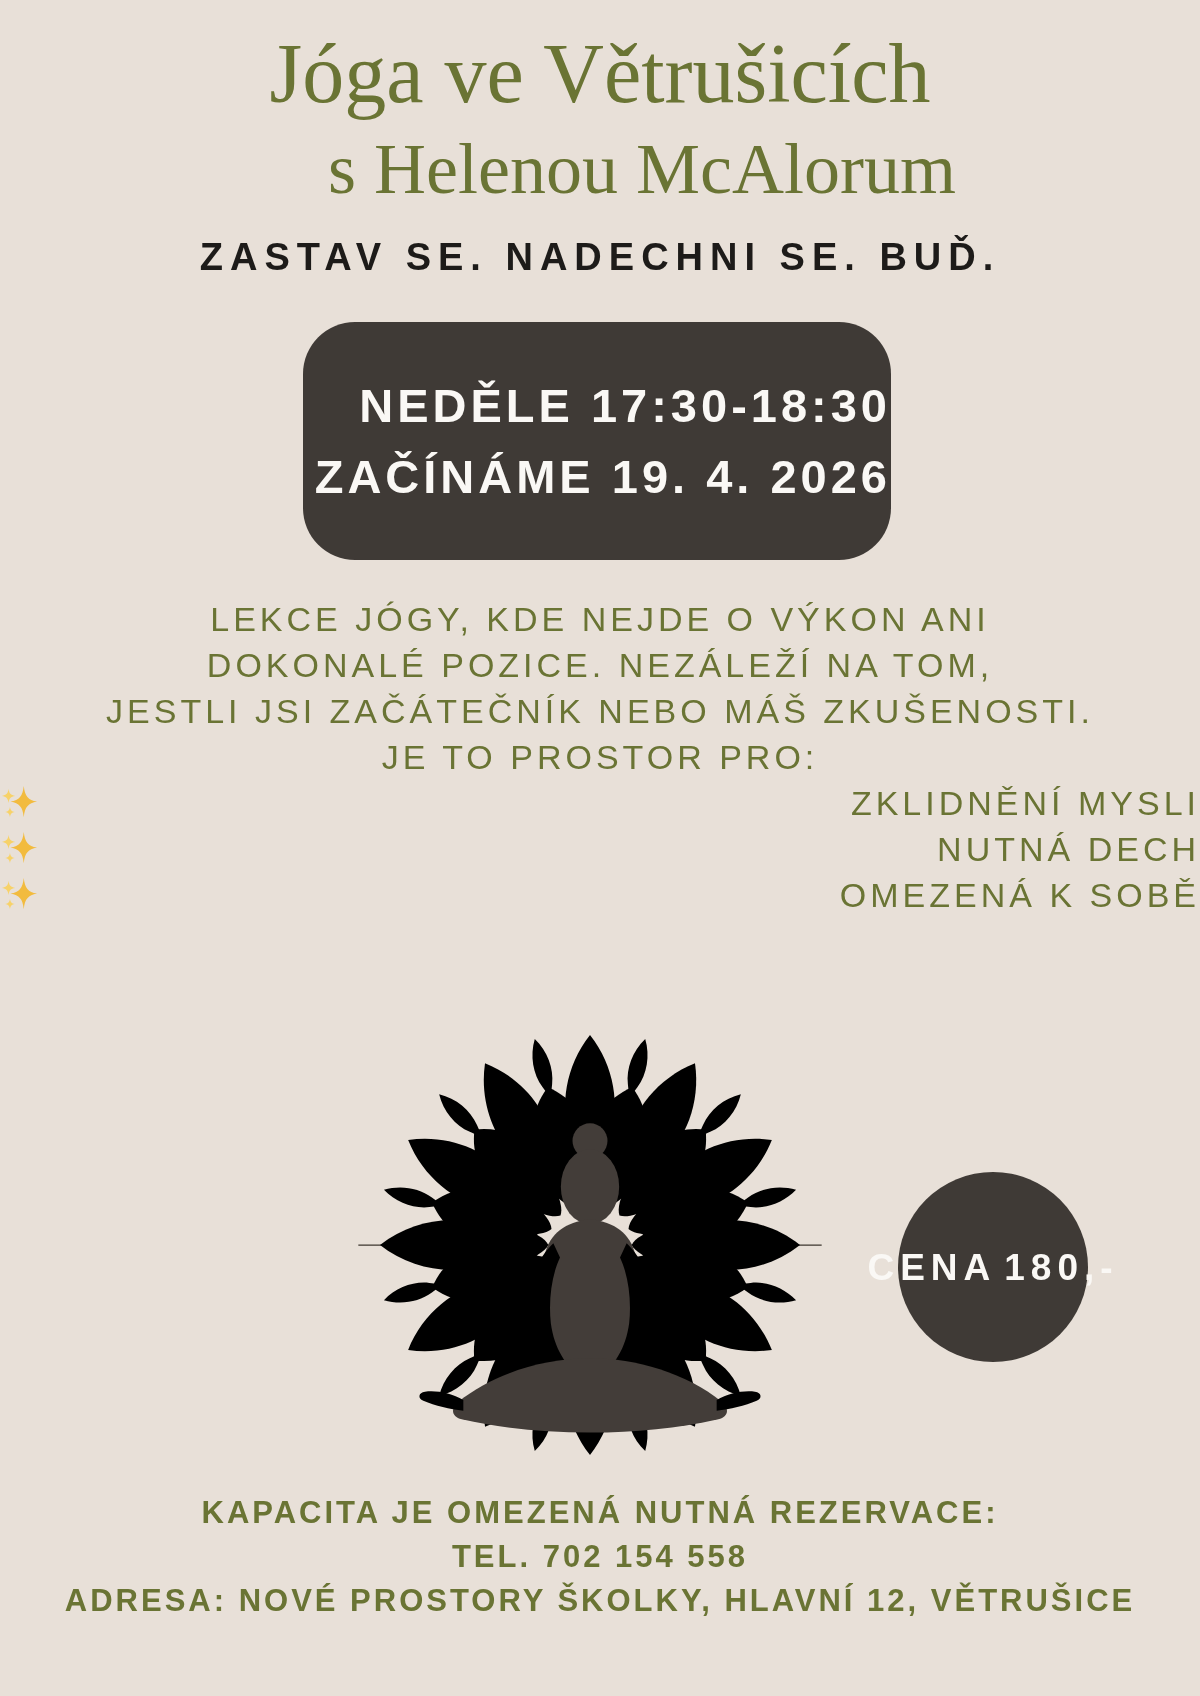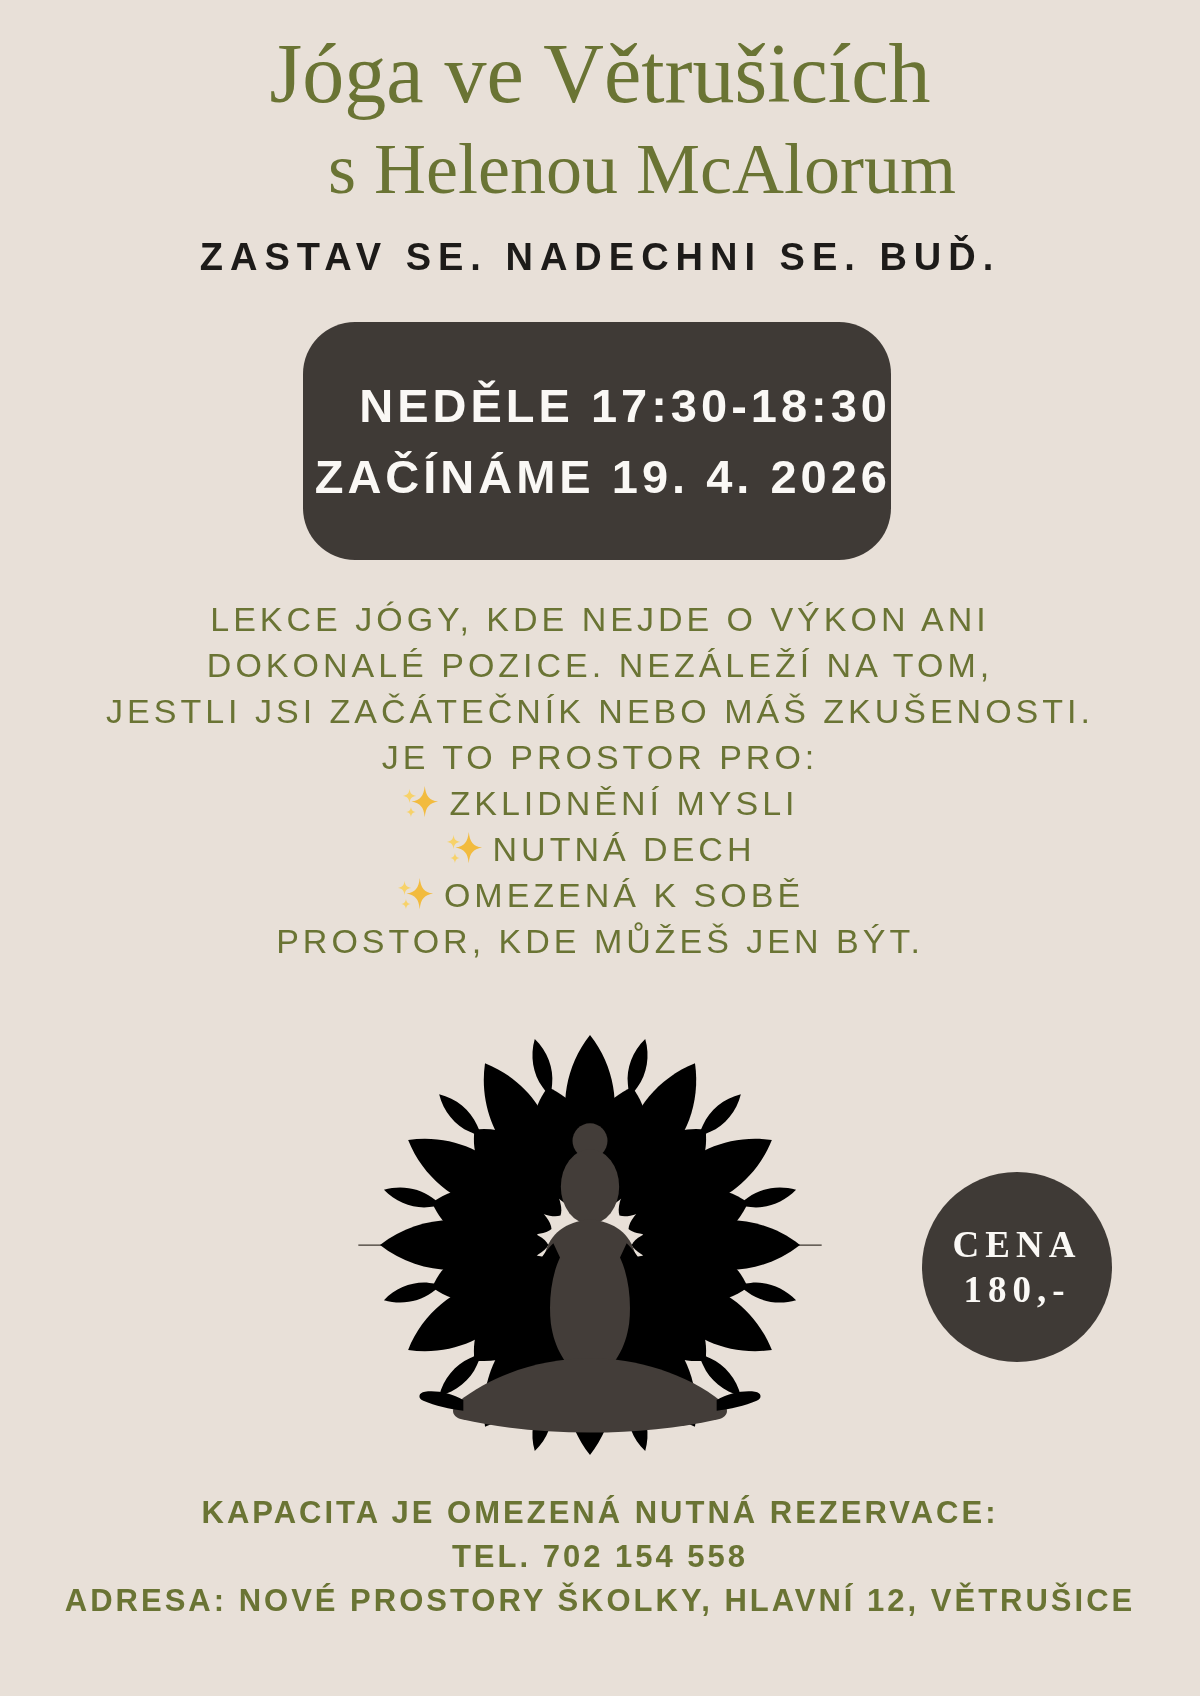--- a/index.html
+++ b/index.html
@@ -47,40 +47,39 @@
   }
 
   .description {
     top: 596px;
     color: #6a7434;
     font-size: 34px; font-weight: 400;
     letter-spacing: 4px; line-height: 46px;
     white-space: nowrap;
   }
   .bullet-line {
-    display: flex; align-items: center; justify-content: center; gap: 10px;
+    display: flex; align-items: center; justify-content: space-between; gap: 10px;
     height: 46px;
   }
   .sparkle { width: 38px; height: 38px; flex: 0 0 auto; }
 
   .mandala-wrap {
     position: absolute;
     left: 340px; top: 995px;
     width: 500px; height: 500px;
   }
 
   .price-badge {
     position: absolute;
-    left: 922px; top: 1172px;
+    left: 898px; top: 1172px;
     width: 190px; height: 190px;
     background: #3f3a36; border-radius: 50%;
-    display: flex; flex-direction: column;
+    display: flex; flex-direction: row;
     align-items: center; justify-content: center;
     gap: 8px;
-    font-family: Liberation Serif, serif;
   }
   .price-badge .label, .price-badge .value {
     color: #faf8f5; font-size: 37px; font-weight: 800; letter-spacing: 6px;
     line-height: 1;
   }
 
   .footer {
     top: 1491px;
     color: #6a7434;
     font-size: 31px; font-weight: 800;
@@ -133,21 +132,20 @@
       </svg>
     <span>NUTNÁ DECH</span>
   </div>
   <div class="bullet-line">
     <svg class="sparkle" viewBox="0 0 40 40">
         <use href="#sparkles-glyph"></use>
       </svg>
     <span>OMEZENÁ K SOBĚ</span>
   </div>
 
-  <div>PROSTOR, KDE MŮŽEŠ JEN BÝT.</div>
 </div>
 
 <div class="mandala-wrap">
   <svg viewBox="0 0 600 600" width="500" height="500">
     <defs>
       <g id="p-outer">
         <path d="M0,-252 C30,-214 36,-166 24,-130 C16,-106 8,-92 0,-84 C-8,-92 -16,-106 -24,-130 C-36,-166 -30,-214 0,-252 Z"></path>
         <path d="M0,-238 C22,-206 27,-166 17,-134 C11,-114 5,-102 0,-96 C-5,-102 -11,-114 -17,-134 C-27,-166 -22,-206 0,-238 Z"></path>
         <line x1="0" y1="-234" x2="0" y2="-98"></line>
       </g>

